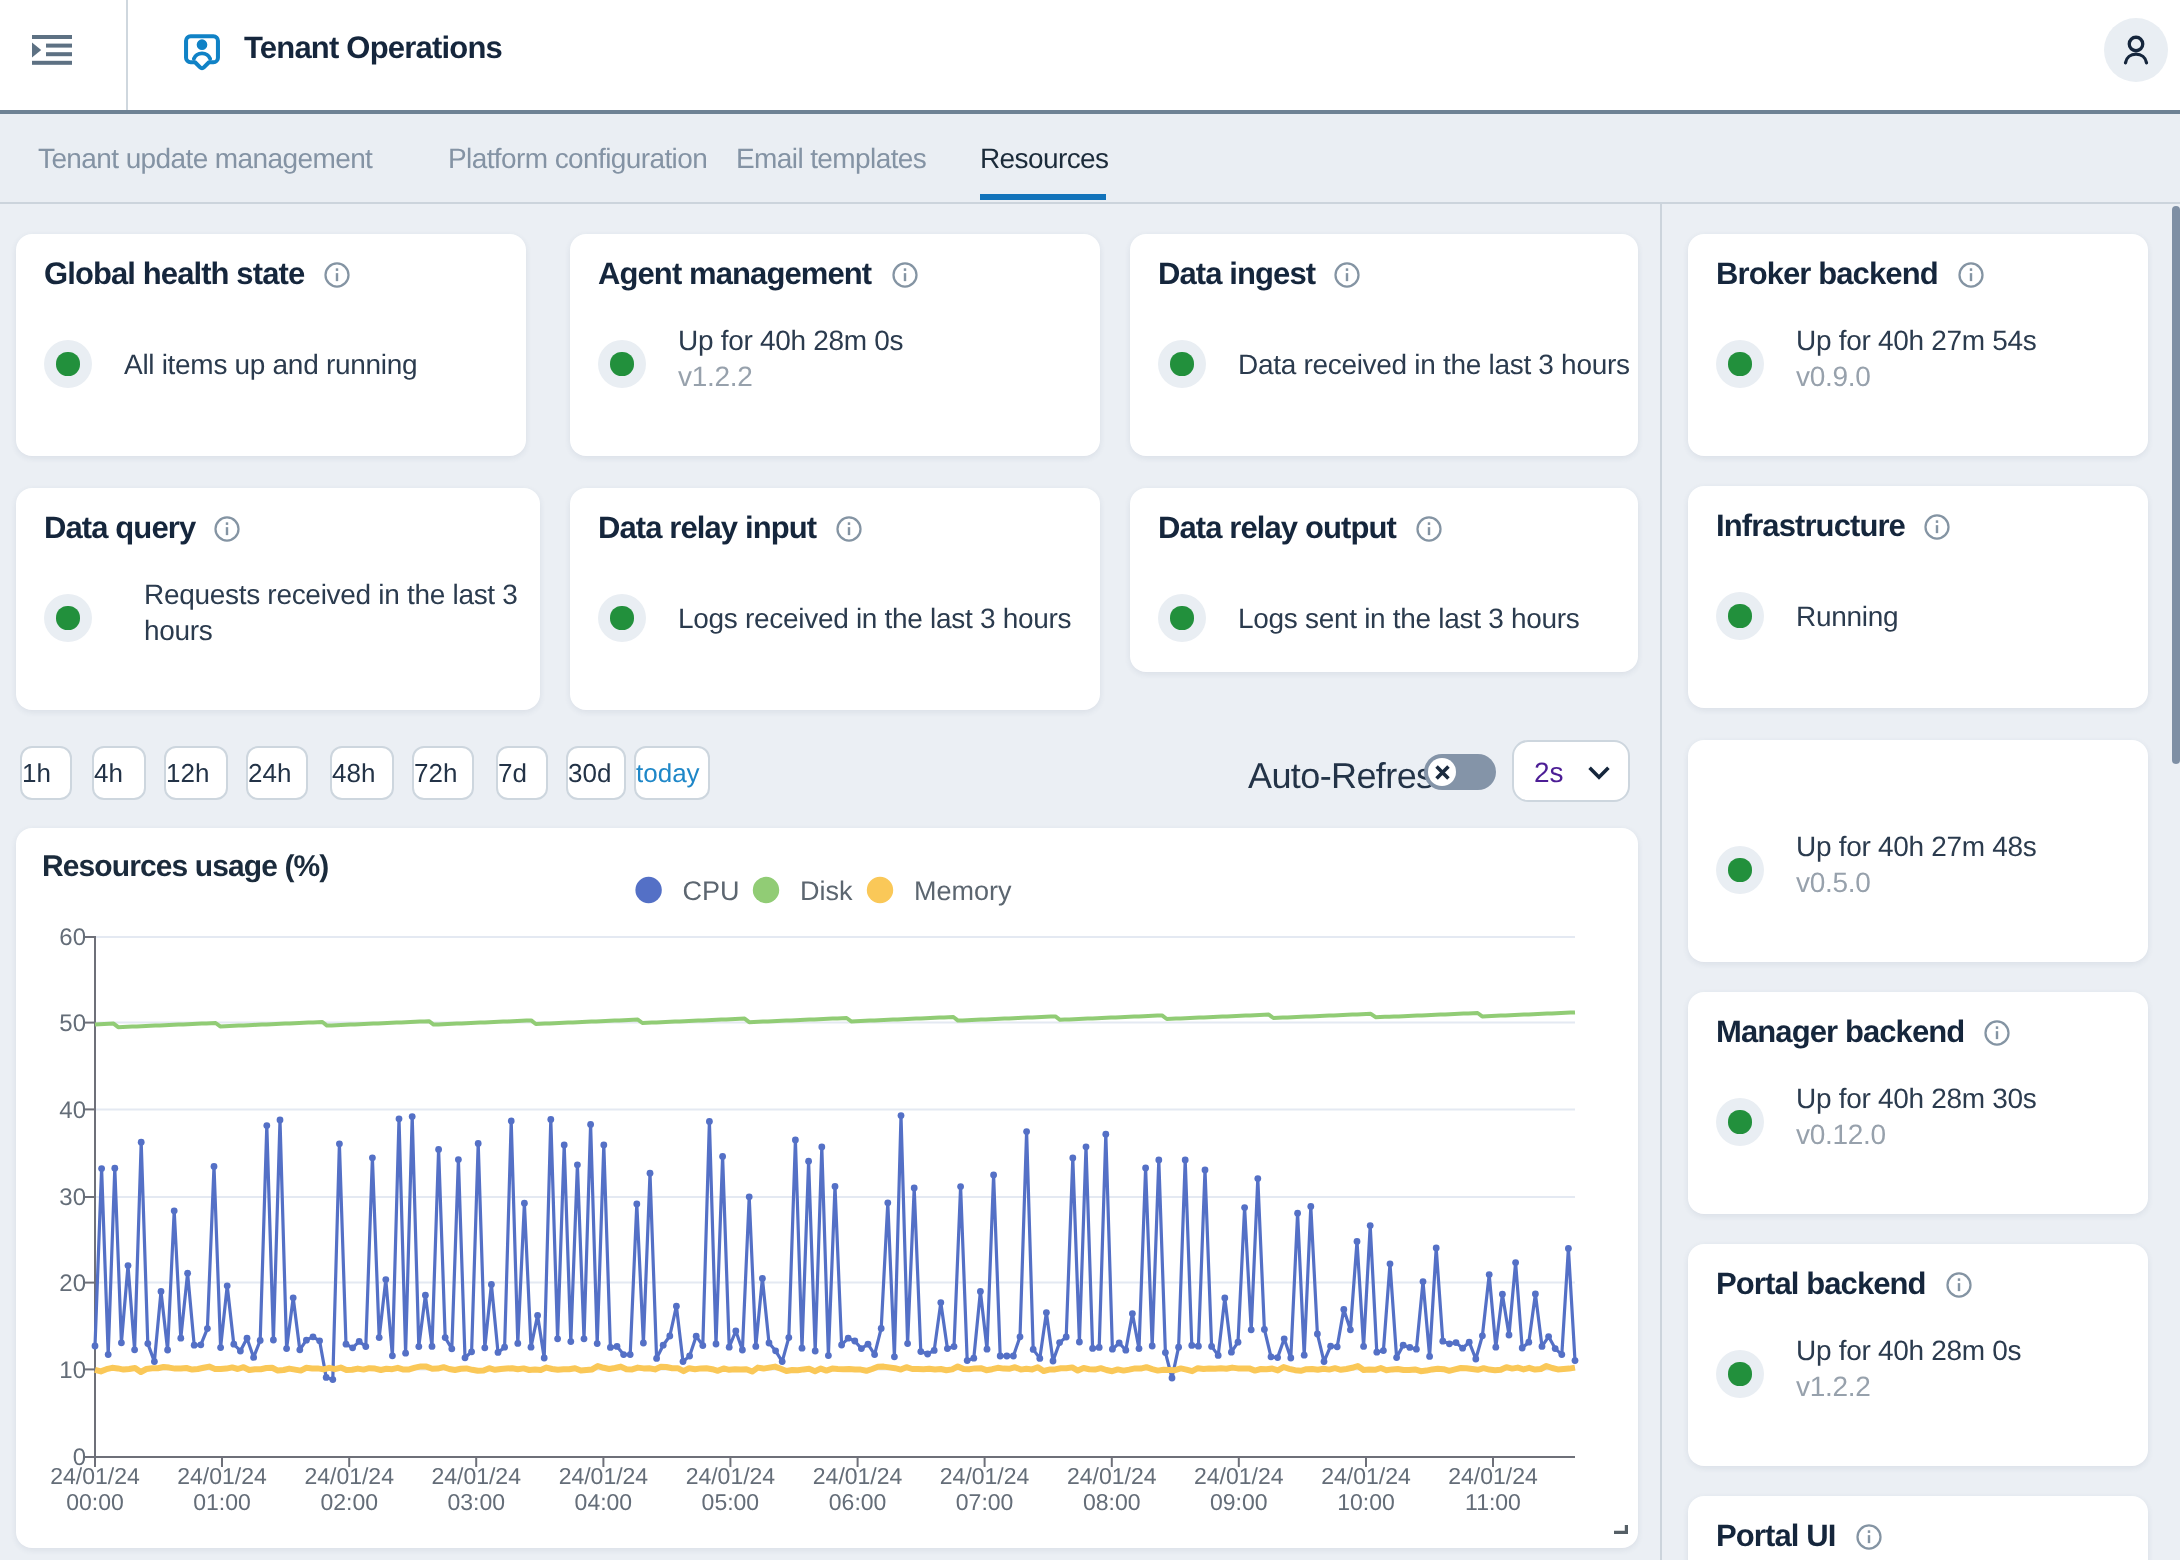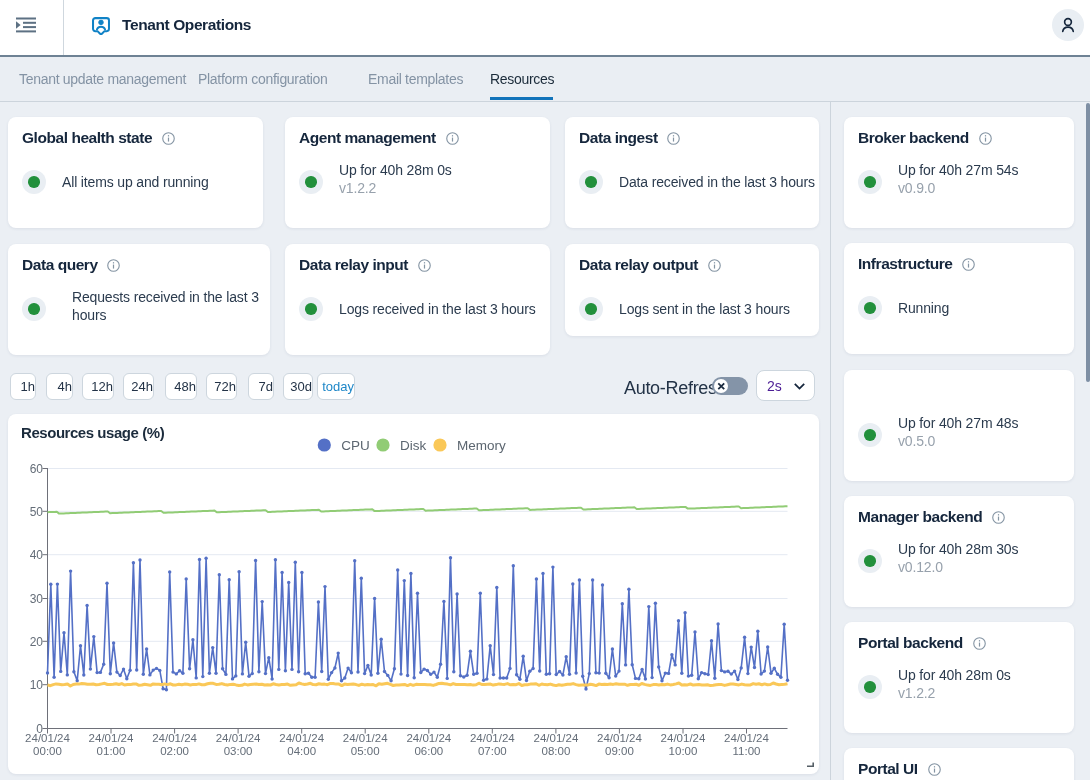--- a/index.html
+++ b/index.html
@@ -18,21 +18,21 @@
 .card { position:absolute; background:#fff; border-radius:8px; box-shadow:0 1px 3px rgba(45,65,95,0.09); }
 .ctitle { position:absolute; left:14px; top:11.5px; font-size:15.5px; font-weight:bold; color:#15263c; white-space:nowrap; letter-spacing:-0.45px; }
 .ctitle svg { vertical-align:-2px; margin-left:6px; }
 .crow { position:absolute; left:14px; top:53px; right:6px; height:24px; display:flex; align-items:center; }
 .dot { flex:0 0 auto; width:24px; height:24px; border-radius:50%; background:#e9eef3; position:relative; margin-right:16px; }
 .dot::after { content:""; position:absolute; left:6.25px; top:6.25px; width:11.5px; height:11.5px; border-radius:50%; background:#22903c; }
 .cbody { font-size:14px; color:#2b3b4e; line-height:18px; white-space:nowrap; letter-spacing:-0.15px; }
 .cbody.wrap { white-space:normal; width:196px;margin-left:10px; }
 .crow.two .cbody { position:relative; top:-2.6px; }
 .cbody .ver { color:#97a1ac; }
-.btn { position:absolute; top:373px; height:27px; background:#fff; border:1px solid #cdd6de; border-radius:6px; font-size:13px; color:#233347; text-align:right; line-height:25px; }
+.btn { position:absolute; top:373px; height:27px; background:#fff; border:1px solid #cdd6de; border-radius:6px; font-size:13px; color:#233347; text-align:left; line-height:25px; }
 .btn.today { color:#1e87c8; }
 .arlabel { position:absolute; left:624px; top:378px; font-size:18px; color:#233347; letter-spacing:-0.3px; }
 .toggle { position:absolute; left:712px; top:377px; width:36px; height:18px; border-radius:9px; background:#8494a8; }
 .knob { position:absolute; left:1.7px; top:1.7px; width:14.6px; height:14.6px; border-radius:50%; background:#fff; }
 .knob svg { position:absolute; left:3.1px; top:3.1px; }
 .select { position:absolute; left:756px; top:370px; width:59px; height:31px; background:#fff; border:1px solid #cdd6de; border-radius:8px; }
 .select .stext { position:absolute; left:10px; top:7px; font-size:14px; color:#4c1d95; }
 .select svg { position:absolute; right:9px; top:12px; }
 .rdivider { position:absolute; left:830px; top:102px; width:1px; height:678px; background:#ccd4dc; }
 .scrollthumb { position:absolute; left:1086px; top:103px; width:4px; height:279px; background:#7e8fa4; border-radius:2px; }
@@ -59,21 +59,21 @@
   <div class="apptitle">Tenant Operations</div>
   <div class="avatar">
     <svg width="18" height="18" viewBox="0 0 24 24" fill="none" stroke="#15263c" stroke-width="2.2" stroke-linecap="round">
       <rect x="7.5" y="3.5" width="9" height="9" rx="4.5"></rect>
       <path d="M5 20.5 C5.6 16.9 8.5 14.8 12 14.8 C15.5 14.8 18.4 16.9 19 20.5"></path>
     </svg>
   </div>
 </div>
 <div class="tabs">
   <div class="tab" style="left:19px;">Tenant update management</div>
-  <div class="tab" style="left:198px;text-align:center;">Platform configuration</div>
+  <div class="tab" style="left:224px;text-align:center;">Platform configuration</div>
   <div class="tab" style="left:368px;">Email templates</div>
   <div class="tab active" style="left:490px;">Resources</div>
 </div>
 <div class="tabline"></div>
 
 <div class="card" style="left:8px; top:117px; width:255px; height:111px;">
   <div class="ctitle">Global health state <svg width="13" height="13" viewBox="0 0 14 14" fill="none">
         <circle cx="7" cy="7" r="6.2" stroke="#8494a3" stroke-width="1.2"></circle>
         <rect x="6.35" y="6" width="1.3" height="4.3" fill="#8494a3"></rect>
         <rect x="6.35" y="3.4" width="1.3" height="1.4" fill="#8494a3"></rect>

